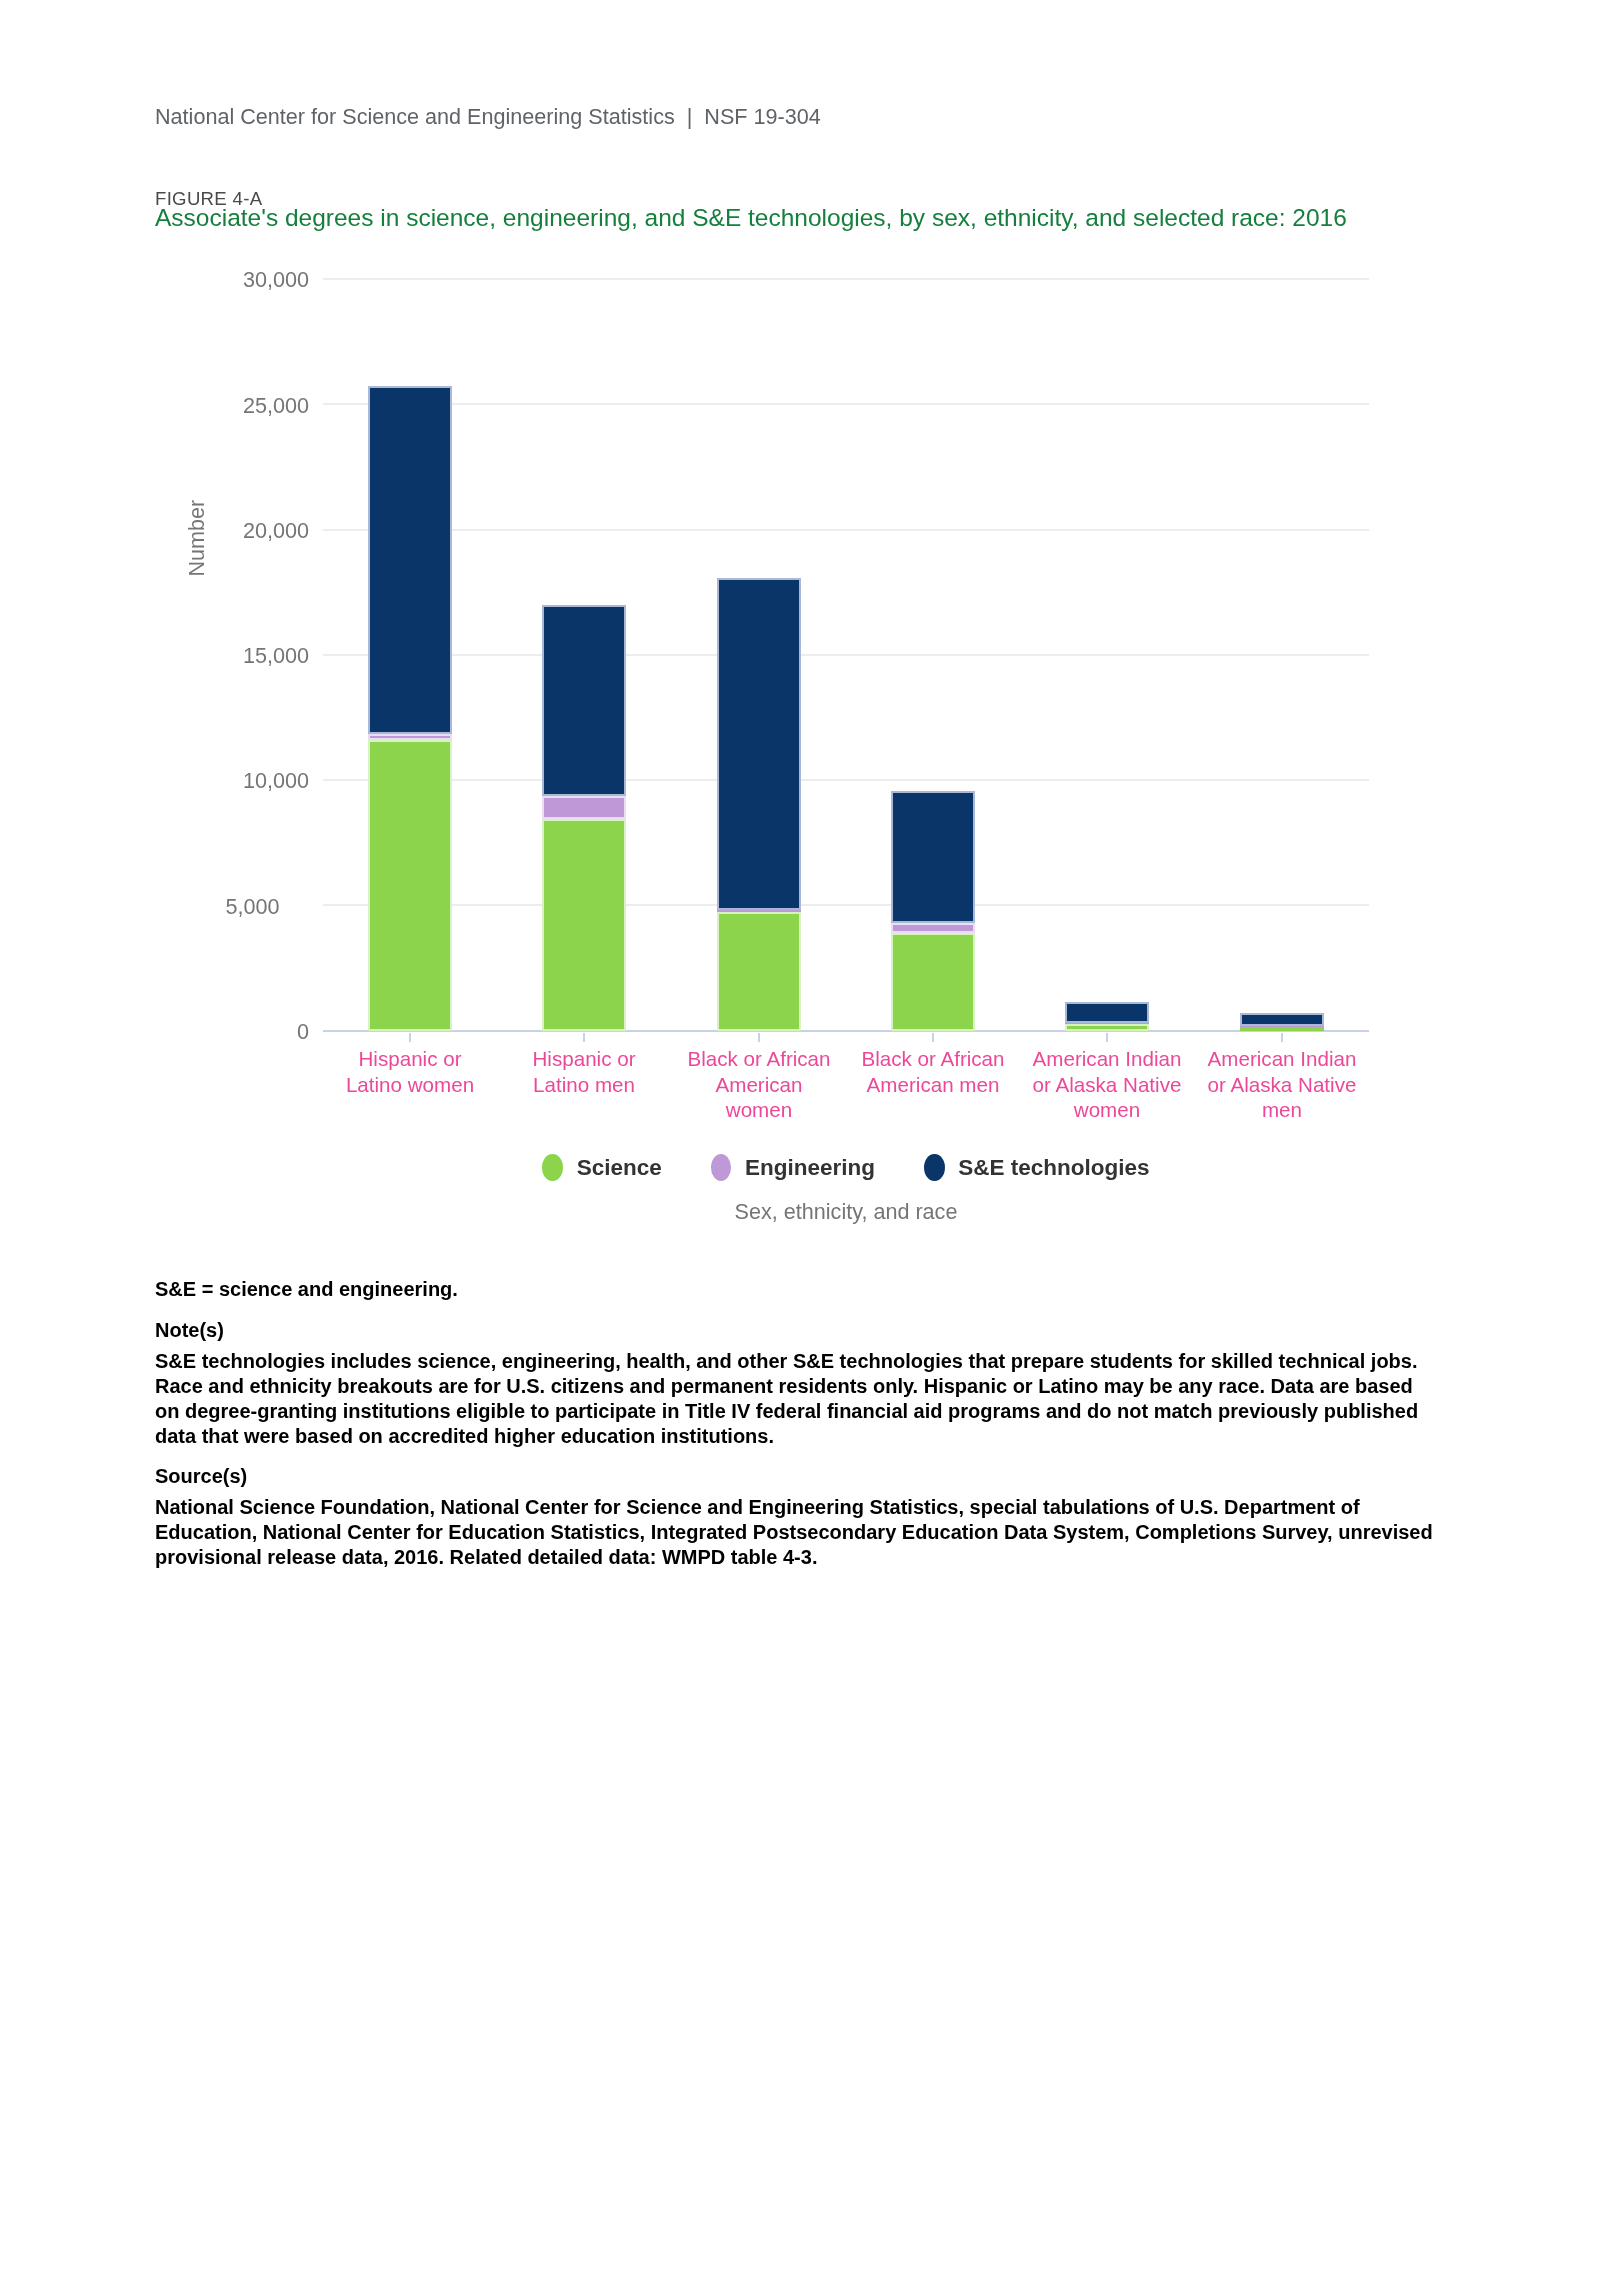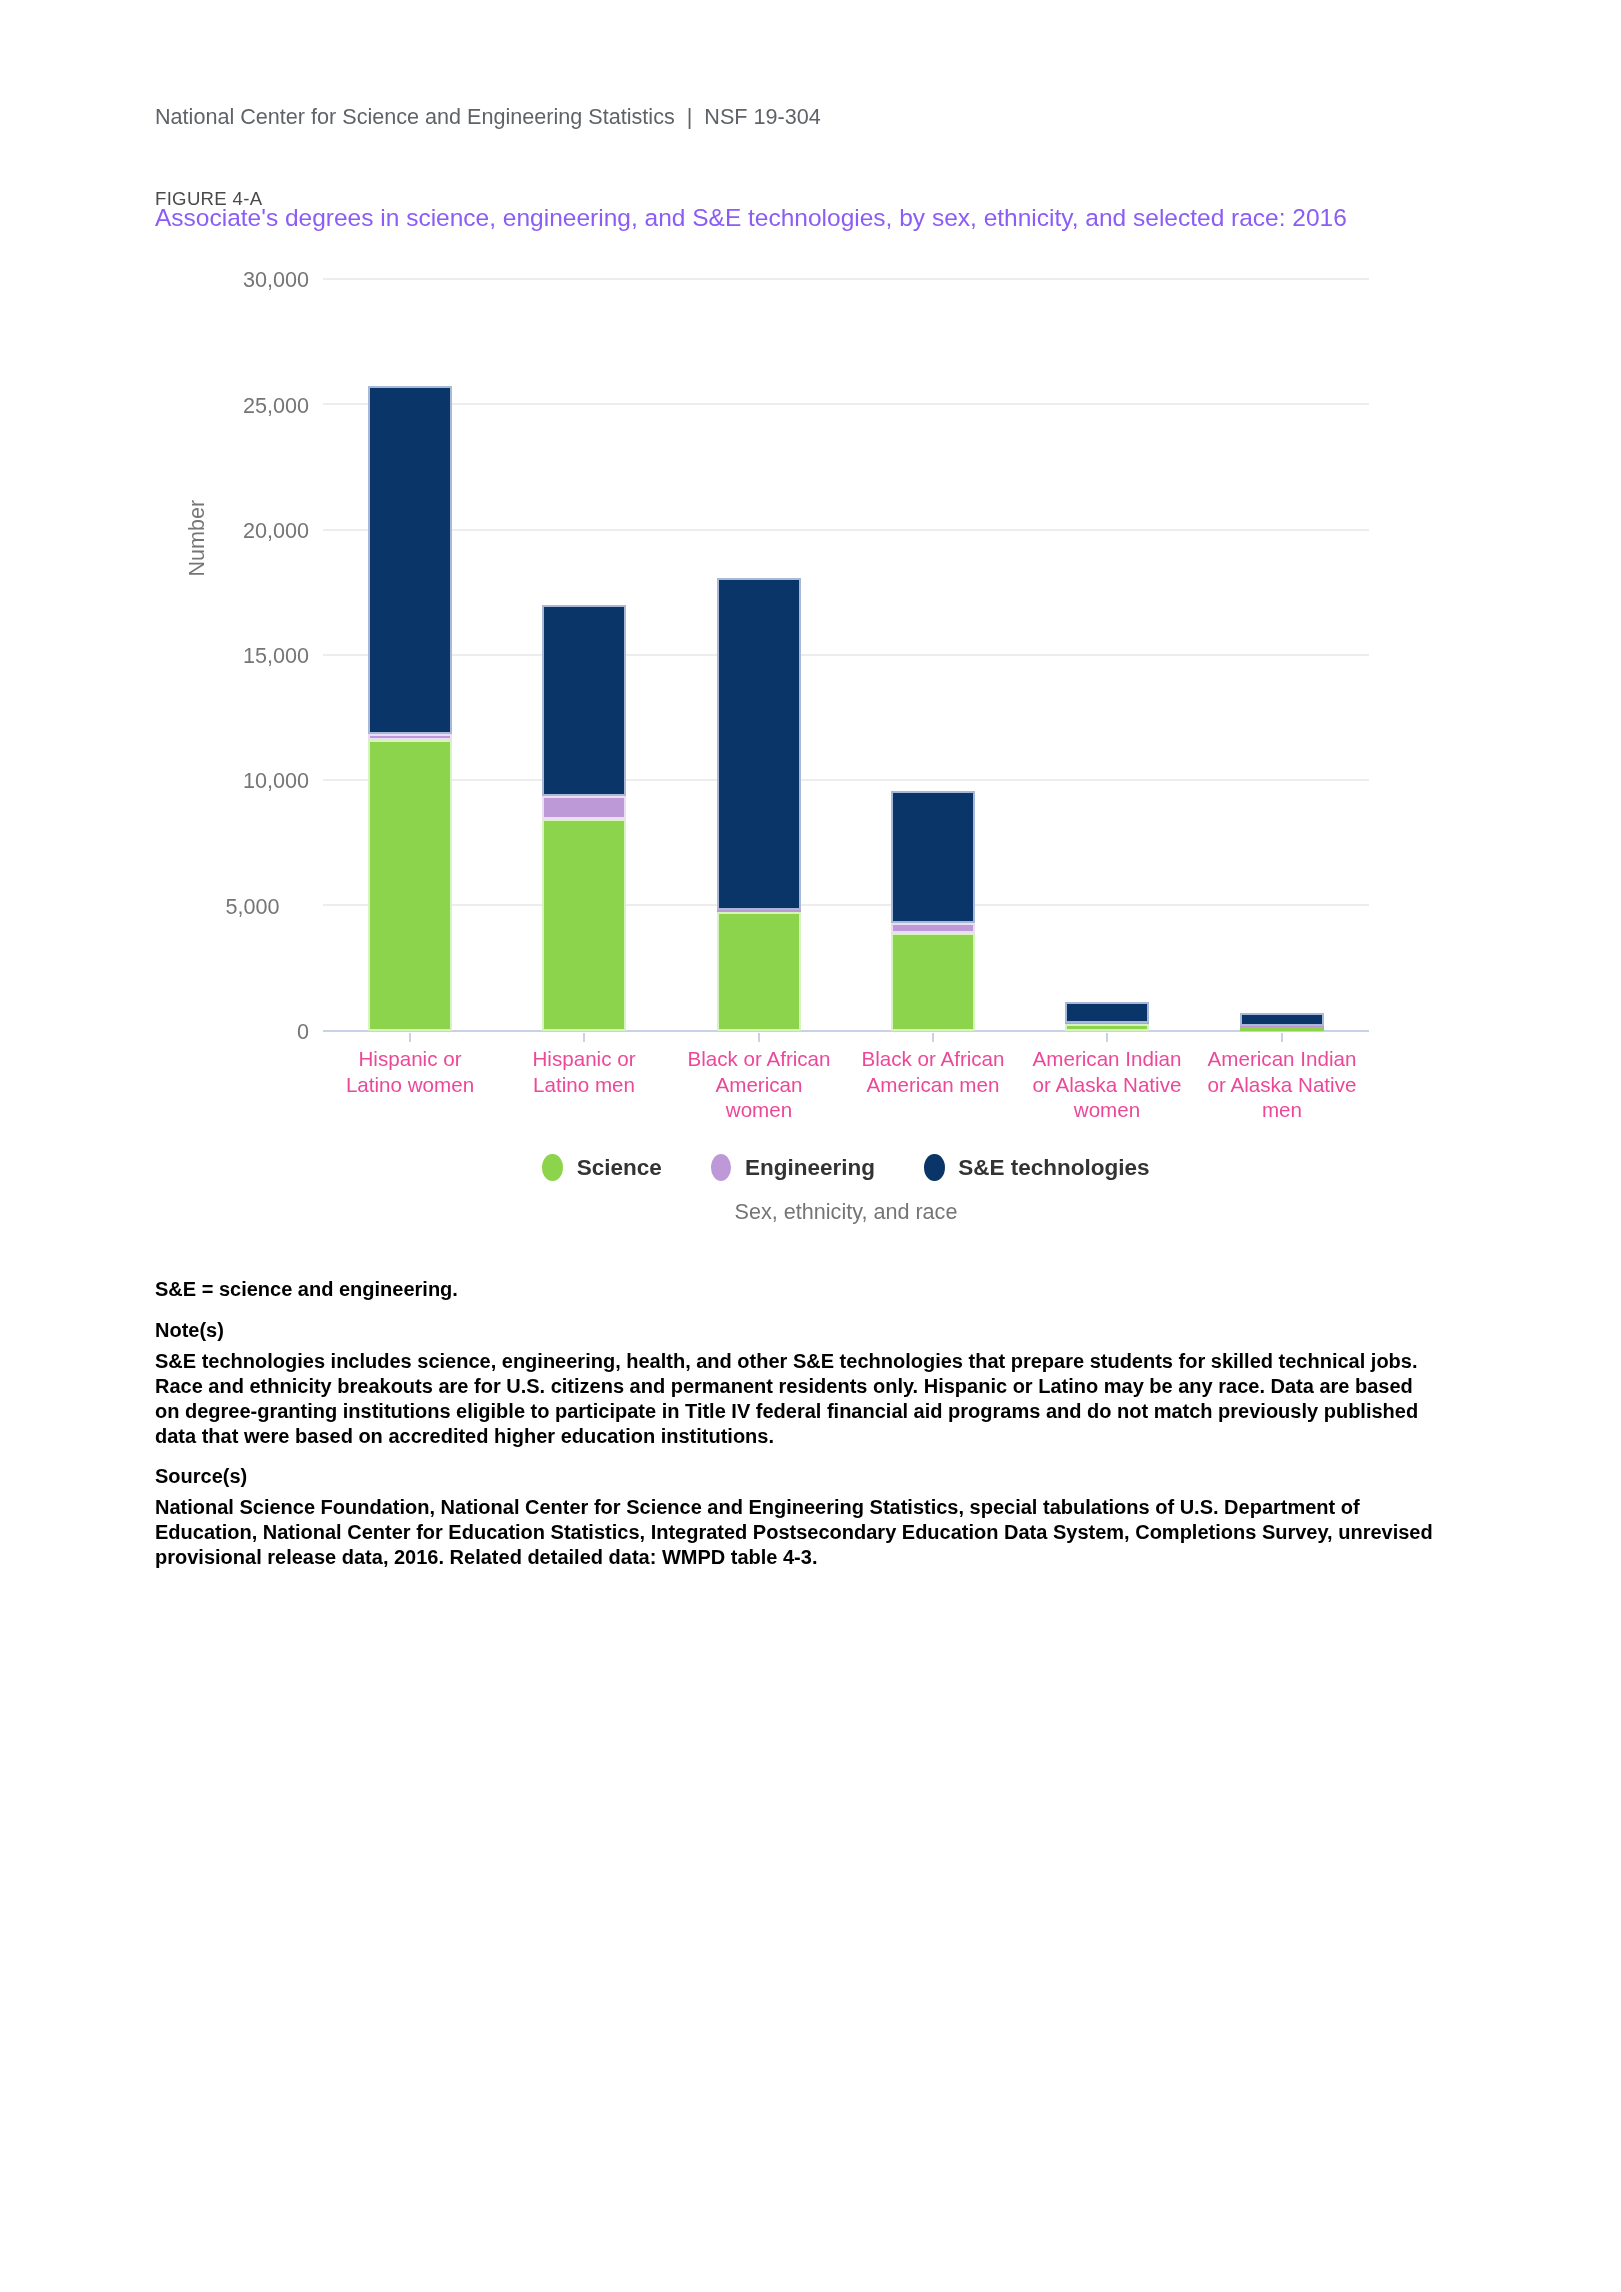--- a/index.html
+++ b/index.html
@@ -14,21 +14,21 @@
   .report-header {
     position:absolute; left:155px; top:104px;
     font-size:21.6px; color:#5f6368; white-space:pre;
   }
   .figure-label {
     position:absolute; left:155px; top:188px;
     font-size:18.6px; color:#4a4a4a; letter-spacing:0.3px;
   }
   .figure-title {
     position:absolute; left:155px; top:204px; width:1372px;
-    font-size:24.5px; color:#8b5cf6; font-weight:400;
+    font-size:24.5px; color:#15803d; font-weight:400;
   }
 
   
   .plot {
     position:absolute; left:323px; top:279px; width:1046px; height:752px;
   }
   .gridline { position:absolute; left:0; width:100%; height:2px; background:#ededed; }
   .x-axis-line { position:absolute; left:0; bottom:-1px; width:100%; height:2px; background:#c7d1e8; }
   .ytick-label {
     position:absolute; left:-127px; width:113px; text-align:right;

